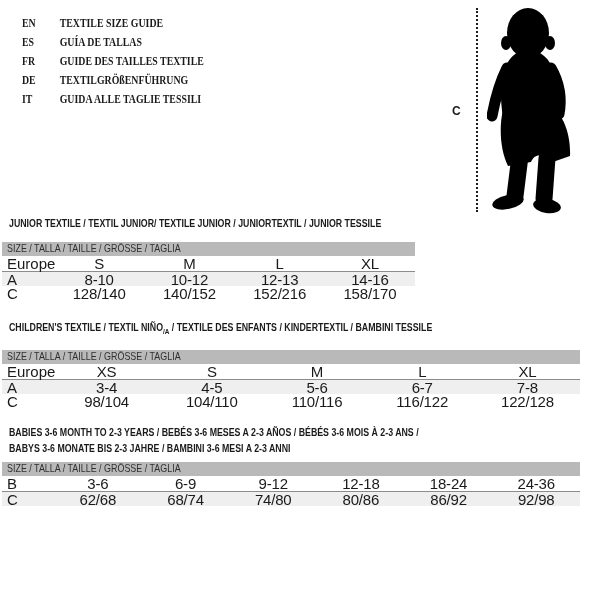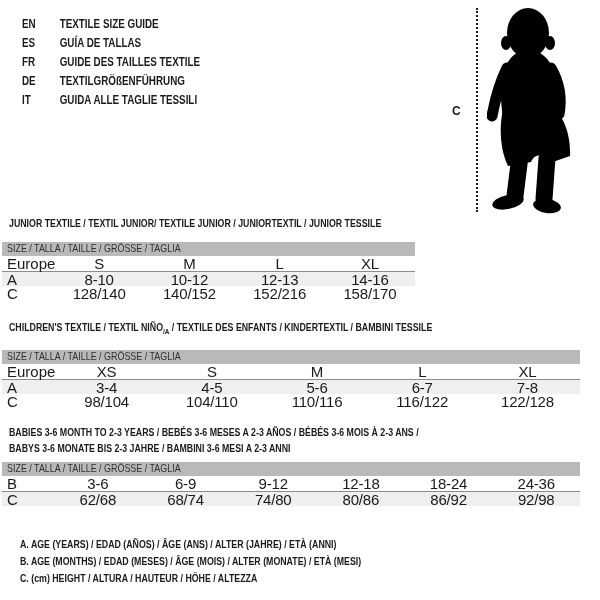--- a/index.html
+++ b/index.html
@@ -4,21 +4,21 @@
 <style>
   html,body { margin:0; padding:0; background:#ffffff; }
   body {
     width:600px; height:600px; overflow:hidden;
     font-family:"Liberation Sans", sans-serif;
     color:var(--ink, #1a1a1a);
   }
   .page { position:relative; width:600px; height:600px; background:#fff; }
 
   
-  .lang-list { position:absolute; left:22px; top:14px; }
+  .lang-list { position:absolute; left:22px; top:14px;font-family:Liberation Serif, serif; }
   .lang-row { display:flex; height:19px; align-items:center; font-weight:bold; font-size:12px;
               white-space:nowrap; transform:scaleX(0.82); transform-origin:left center; }
   .lang-code { width:46px; }
 
   
   .measure-line { position:absolute; left:476px; top:8px; height:204px; width:0;
                   border-left:2px dotted var(--ink, #1a1a1a); }
   .measure-label { position:absolute; left:452px; top:104px; font-weight:bold; font-size:12px; }
   .silhouette { position:absolute; left:487px; top:6px; }
 
@@ -184,19 +184,14 @@
             <span class="cell">68/74</span>
             <span class="cell">74/80</span>
             <span class="cell">80/86</span>
             <span class="cell">86/92</span>
             <span class="cell">92/98</span>
           </div>
         </div>
       </div>
     </div>
 
-  <div class="footnotes" id="footnotes">
-      <div class="foot-line">A. AGE (YEARS) / EDAD (AÑOS) / ÂGE (ANS) / ALTER (JAHRE) / ETÀ (ANNI)</div>
-      <div class="foot-line">B. AGE (MONTHS) / EDAD (MESES) / ÂGE (MOIS) / ALTER (MONATE) / ETÀ (MESI)</div>
-      <div class="foot-line">C. (cm) HEIGHT / ALTURA / HAUTEUR / HÖHE / ALTEZZA</div>
-    </div>
 
 </div>
 
 </body></html>

